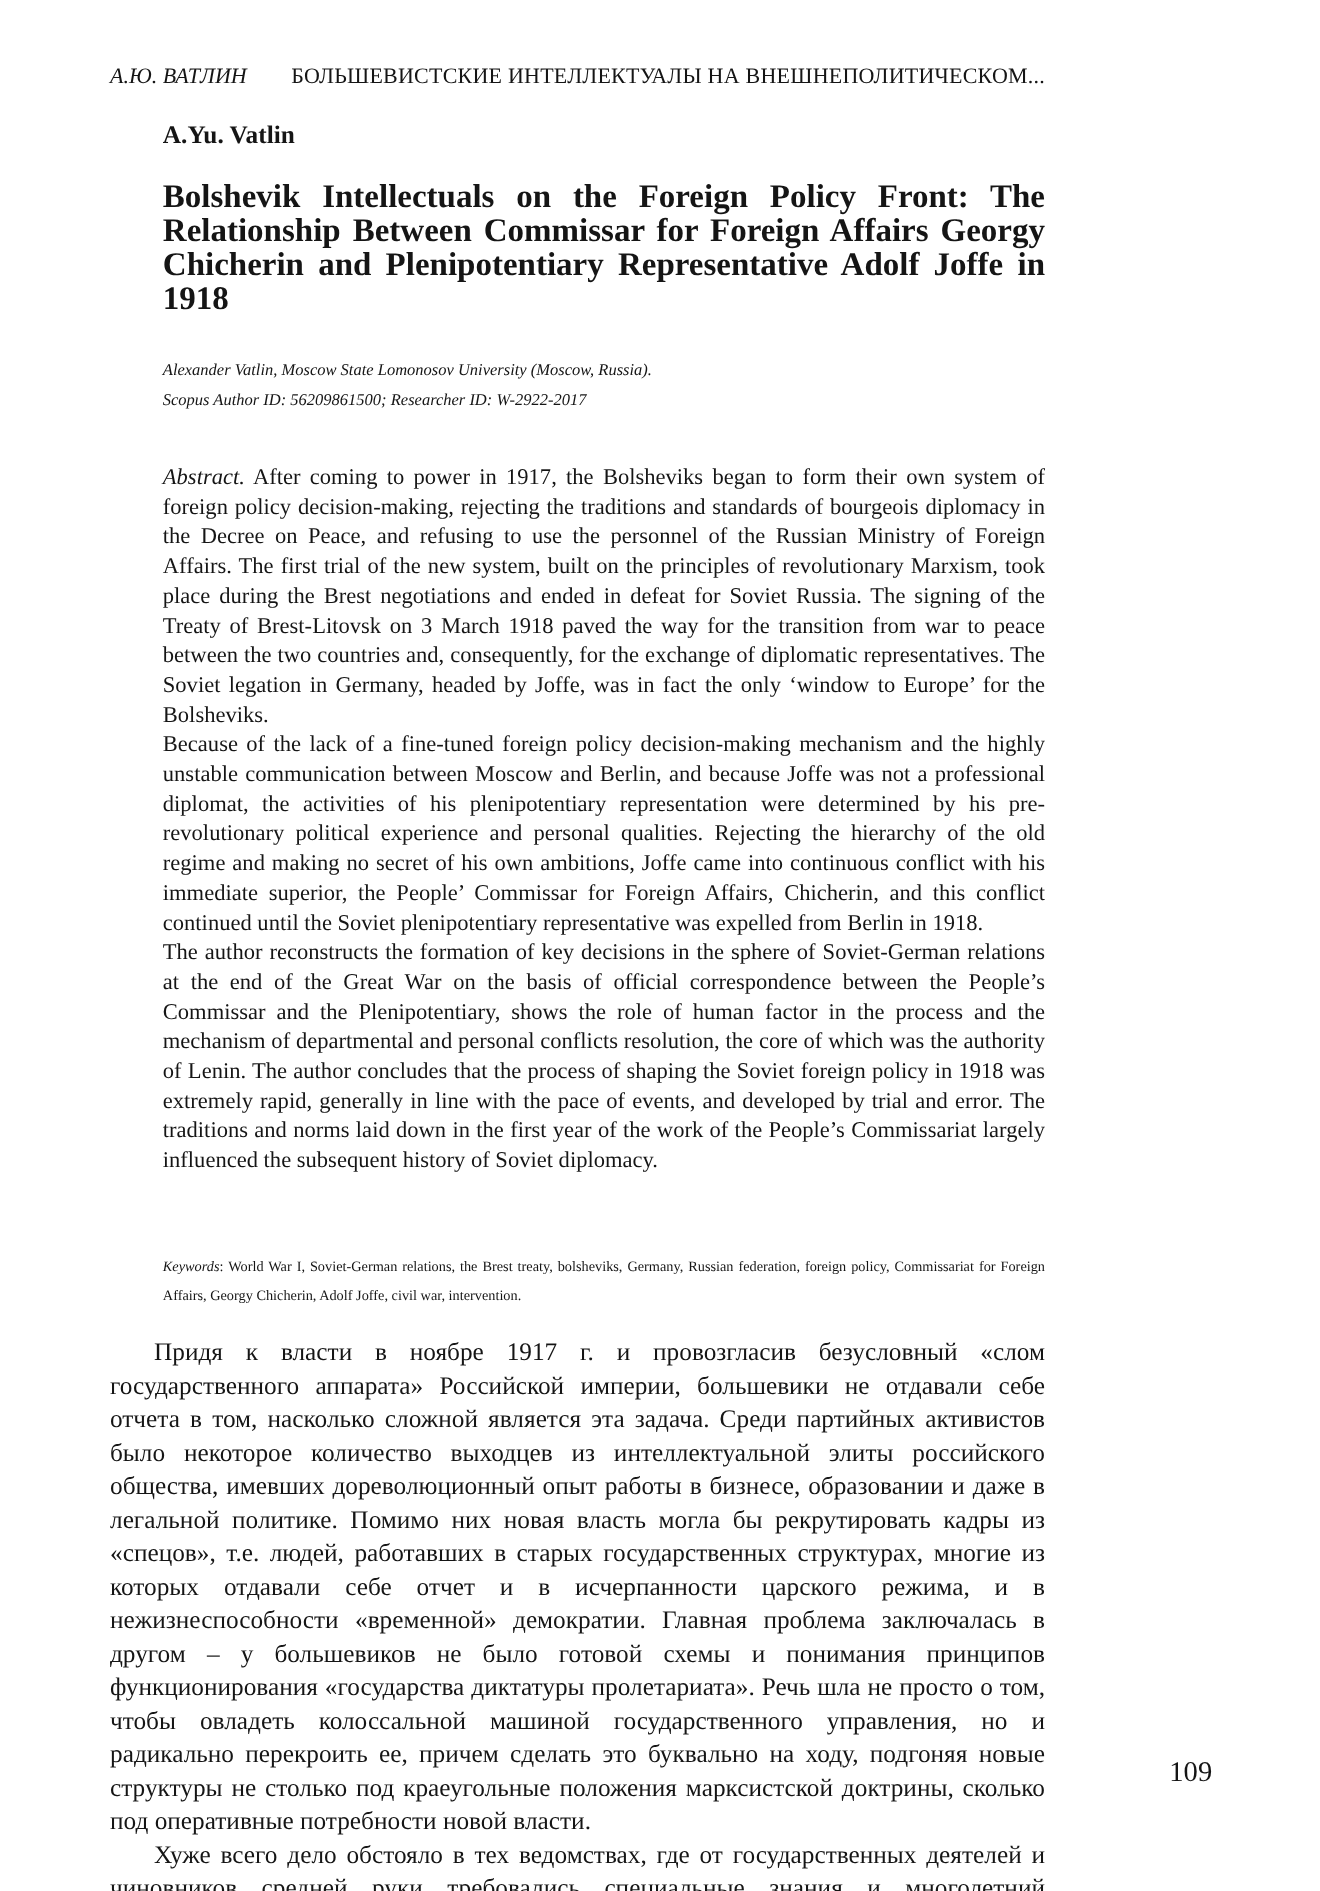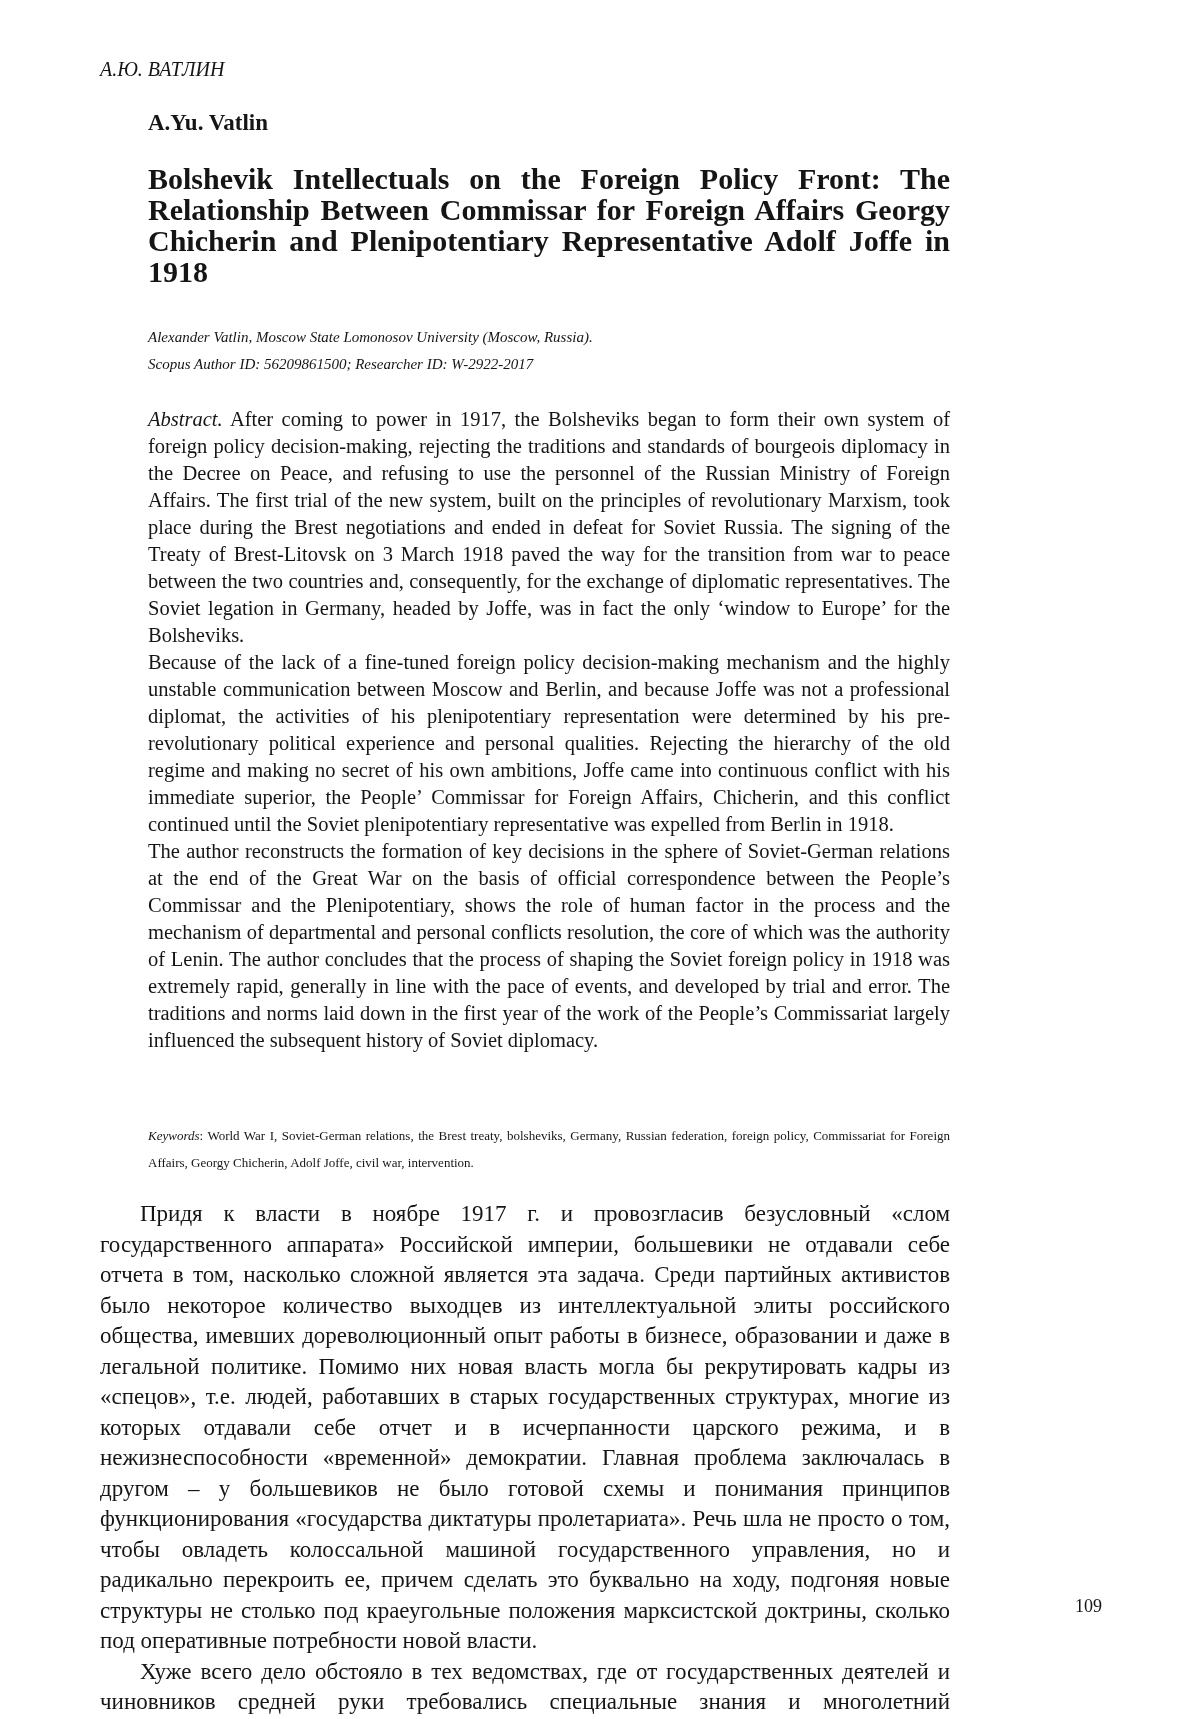--- a/index.html
+++ b/index.html
@@ -55,21 +55,21 @@
     font-style: italic;
     font-size: 15px;
     line-height: 26.5px;
     margin-top: 37px;
   }
   .affiliation div { margin: 0; }
   .abstract {
     font-size: 20.5px;
     line-height: 27px;
     text-align: justify;
-    margin-top: 29px;
+    margin-top: 44px;
   }
   .abstract p { margin: 0; }
   .italic { font-style: italic; }
   .keywords {
     font-size: 13px;
     line-height: 27px;
     text-align: justify;
     margin-top: 68px;
   }
   .keywords p { margin: 0; }
@@ -80,30 +80,31 @@
     margin-top: 23px;
   }
   .body-ru p {
     margin: 0;
     text-indent: 40px;
   }
   .page-number {
     position: absolute;
     top: 1596px;
     right: 98px;
-    font-size: 18px;
+    font-size: 26px;
   }
 </style>
 </head>
 <body>
 
 <div class="page">
 
   <div class="running-head">
     <span class="rh-author">А.Ю. ВАТЛИН</span>
+    <span class="rh-title">БОЛЬШЕВИСТСКИЕ ИНТЕЛЛЕКТУАЛЫ НА ВНЕШНЕПОЛИТИЧЕСКОМ...</span>
   </div>
 
   <div class="en-block">
 
     <div class="author-en">A.Yu. Vatlin</div>
 
     <div class="title-en">Bolshevik Intellectuals on the Foreign Policy Front: The Relationship Between Commissar for Foreign Affairs Georgy Chicherin and Plenipotentiary Representative Adolf Joffe in 1918</div>
 
     <div class="affiliation">
       <div>Alexander Vatlin, Moscow State Lomonosov University (Moscow, Russia).</div>

